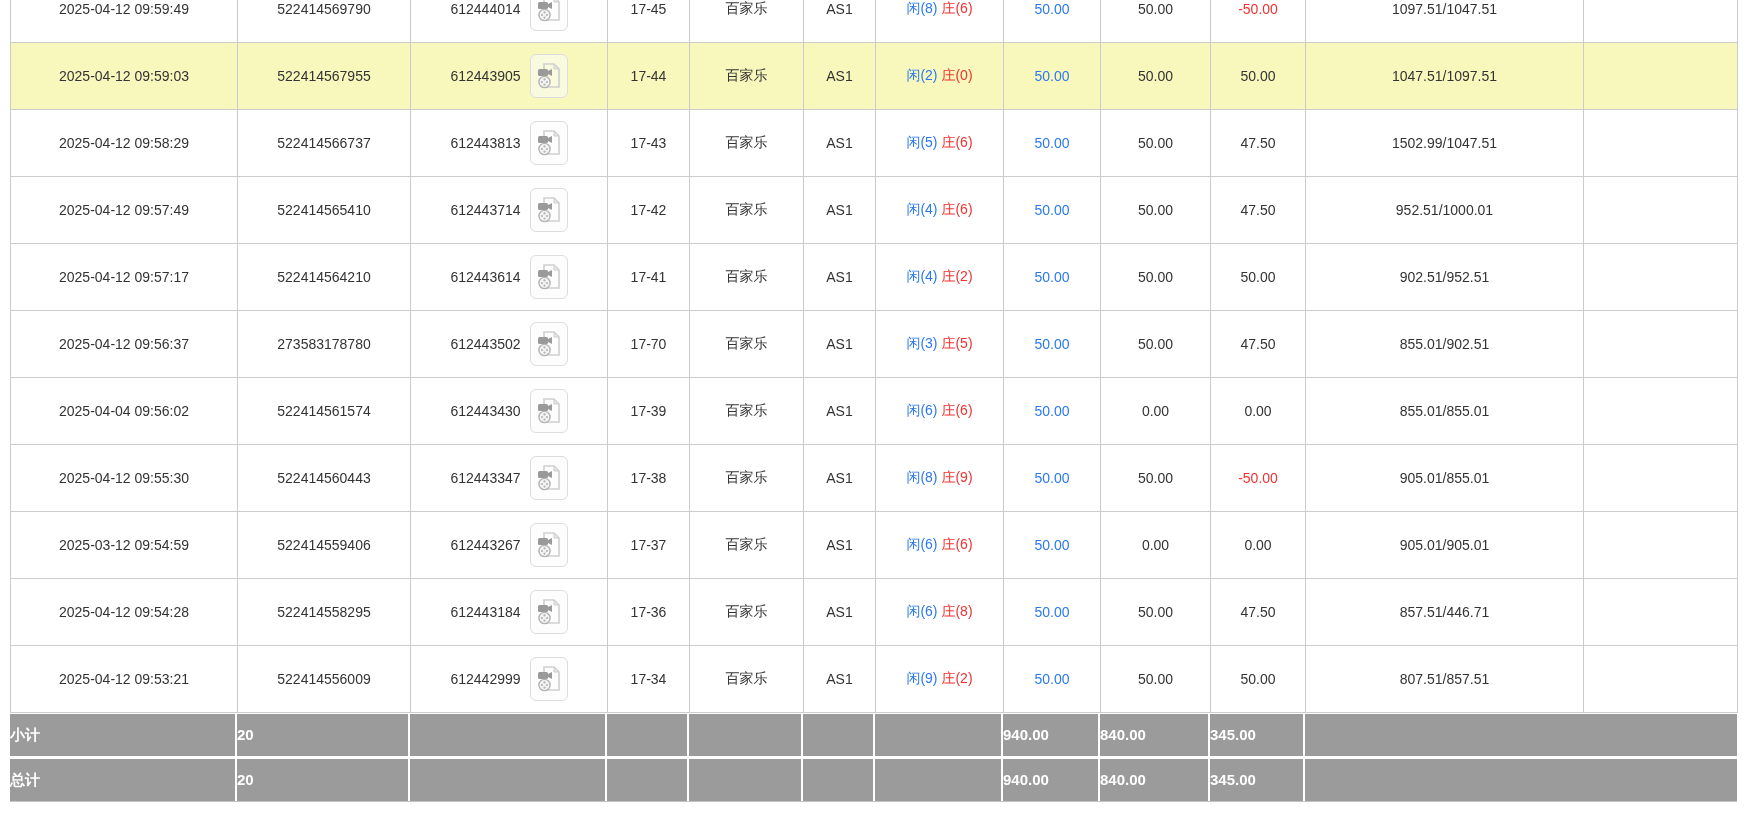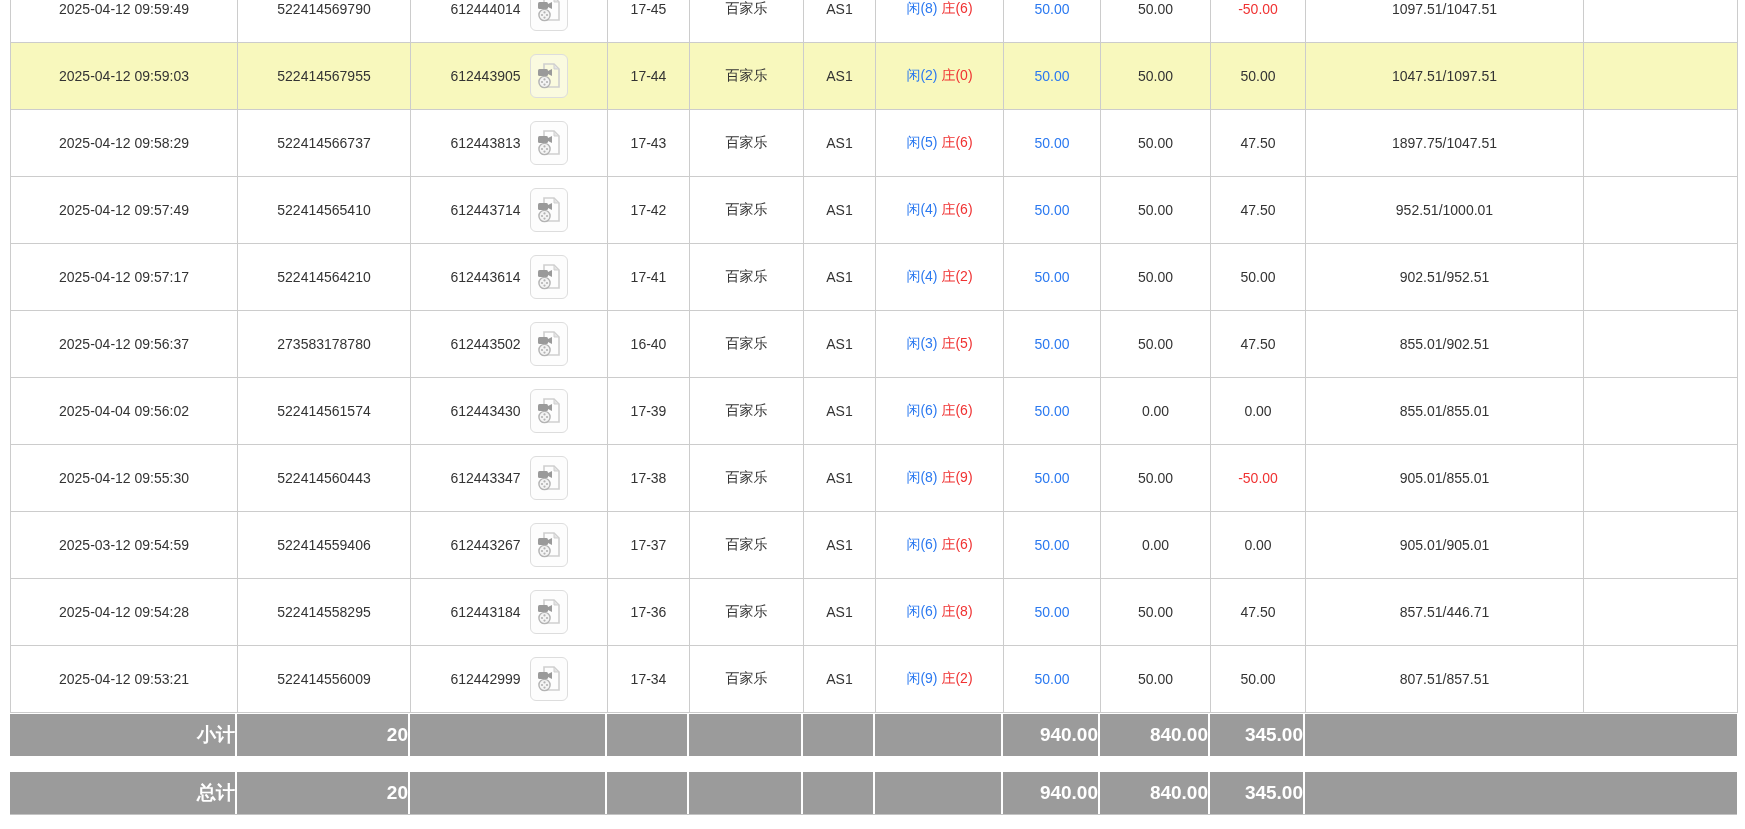--- a/index.html
+++ b/index.html
@@ -30,27 +30,27 @@
   .vbtn {
     display:inline-flex; align-items:center; justify-content:center;
     width:36px; height:42px; margin-left:9px;
     border:1px solid #ddd; border-radius:6px;
     background:rgba(252,252,252,0.55);
     cursor:pointer; padding:0;
   }
   
   .footer { width:1727px; margin-top:1px; }
   .footer-row { display:flex; width:1727px; }
-  .footer-row + .footer-row { margin-top:16px; }
+  .footer-row + .footer-row { margin-top:3px; }
   .footer-row .fcell {
     box-sizing:border-box; flex:none;
     background:var(--footer-bg,#9b9b9b);
     border-right:2px solid #fff;
-    color:#fff; font-weight:bold; font-size:19px;
-    height:42px; line-height:42px; text-align:right; white-space:nowrap;
+    color:#fff; font-weight:bold; font-size:15px;
+    height:42px; line-height:42px; text-align:left; white-space:nowrap;
   }
   .footer-row .fcell:last-child { border-right:none; }
   .footer-bottom-line { width:1727px; height:1px; background:#c4c4c4; }
 </style>
 </head>
 <body>
 
 <div class="table-wrap">
   <table class="records">
     <colgroup>
@@ -169,21 +169,21 @@
     <td>
       <span class="blue">闲(5)</span>
       <span> </span>
       <span class="red">庄(6)</span>
     </td>
     <td>
       <a class="bet-link">50.00</a>
     </td>
     <td>50.00</td>
     <td class="winloss">47.50</td>
-    <td>1897.75/1047.51</td>
+    <td>1502.99/1047.51</td>
     <td class="light-border"></td>
   </tr>
         <tr class="data-row">
     <td>2025-04-12 09:57:49</td>
     <td>522414565410</td>
     <td>
       <span class="round-cell-inner">
         <span>612443714</span>
         <span class="vbtn" title="">
           <svg width="24" height="28" viewBox="0 0 24 28">
@@ -267,21 +267,21 @@
             <path d="M11 9 L15 7 L15 14 L11 12 Z" fill="#9a9a9a"></path>
             <circle cx="7.5" cy="20" r="5.6" fill="#f4f4f4" stroke="#b3b3b3" stroke-width="1.4"></circle>
             <circle cx="7.5" cy="17.4" r="1.1" fill="#b3b3b3"></circle>
             <circle cx="5" cy="20" r="1.1" fill="#b3b3b3"></circle>
             <circle cx="10" cy="20" r="1.1" fill="#b3b3b3"></circle>
             <circle cx="7.5" cy="22.6" r="1.1" fill="#b3b3b3"></circle>
           </svg>
         </span>
       </span>
     </td>
-    <td>16-40</td>
+    <td>17-70</td>
     <td>百家乐</td>
     <td>AS1</td>
     <td>
       <span class="blue">闲(3)</span>
       <span> </span>
       <span class="red">庄(5)</span>
     </td>
     <td>
       <a class="bet-link">50.00</a>
     </td>

